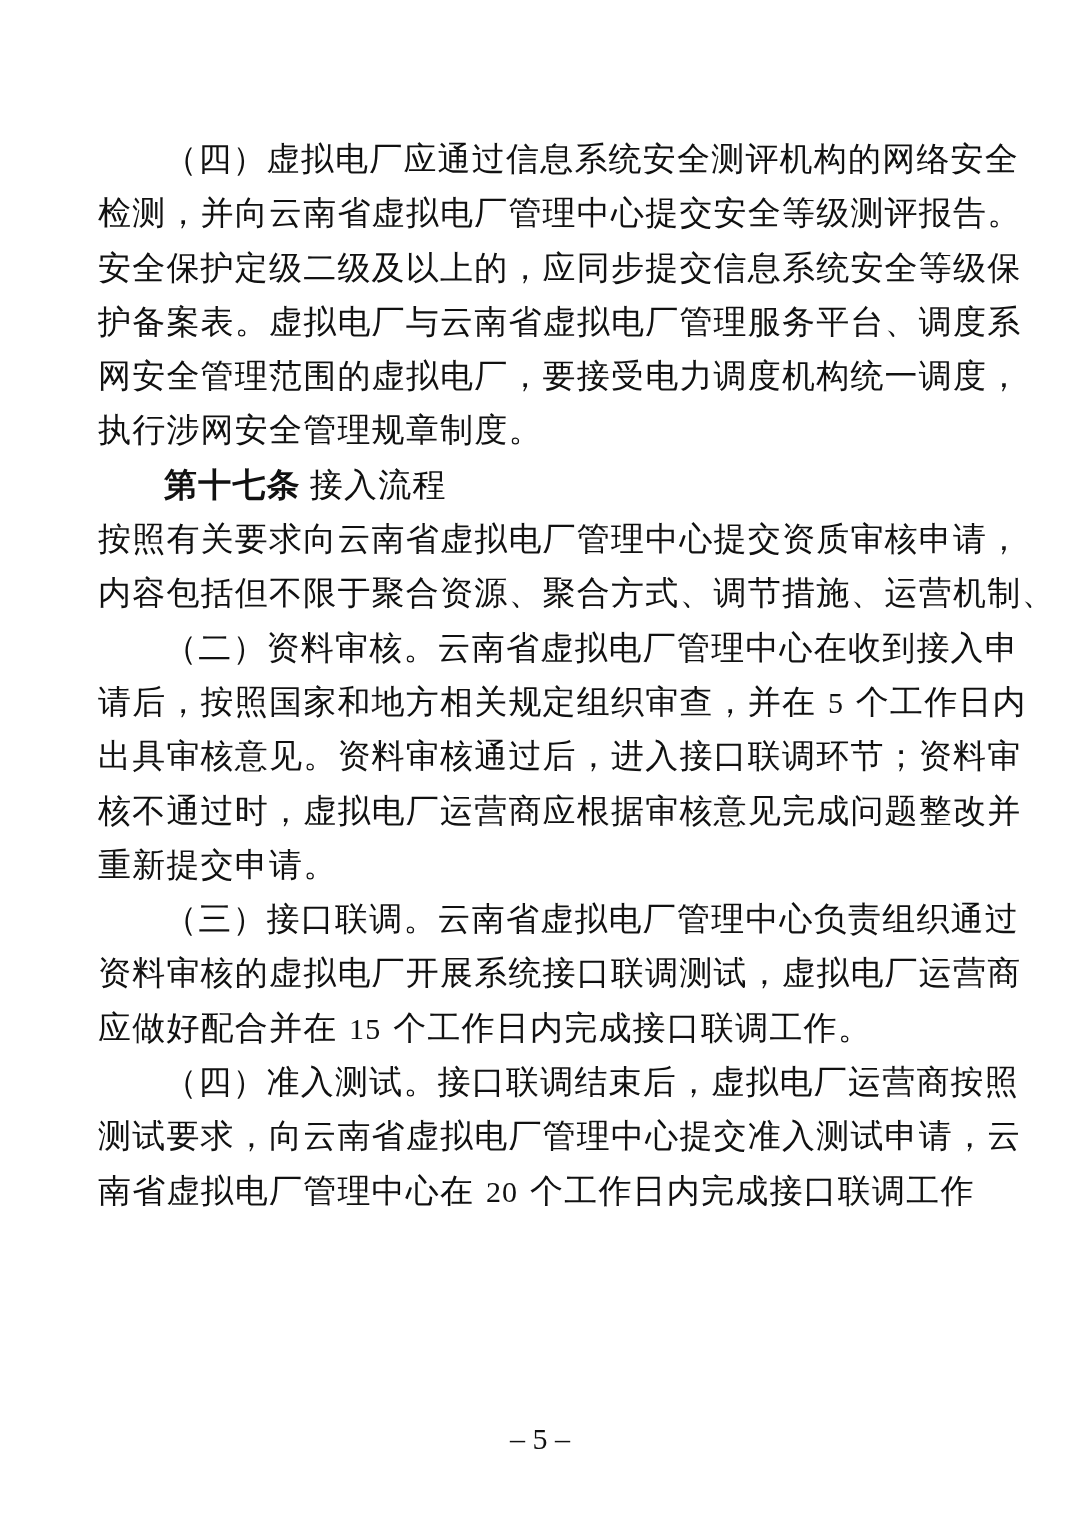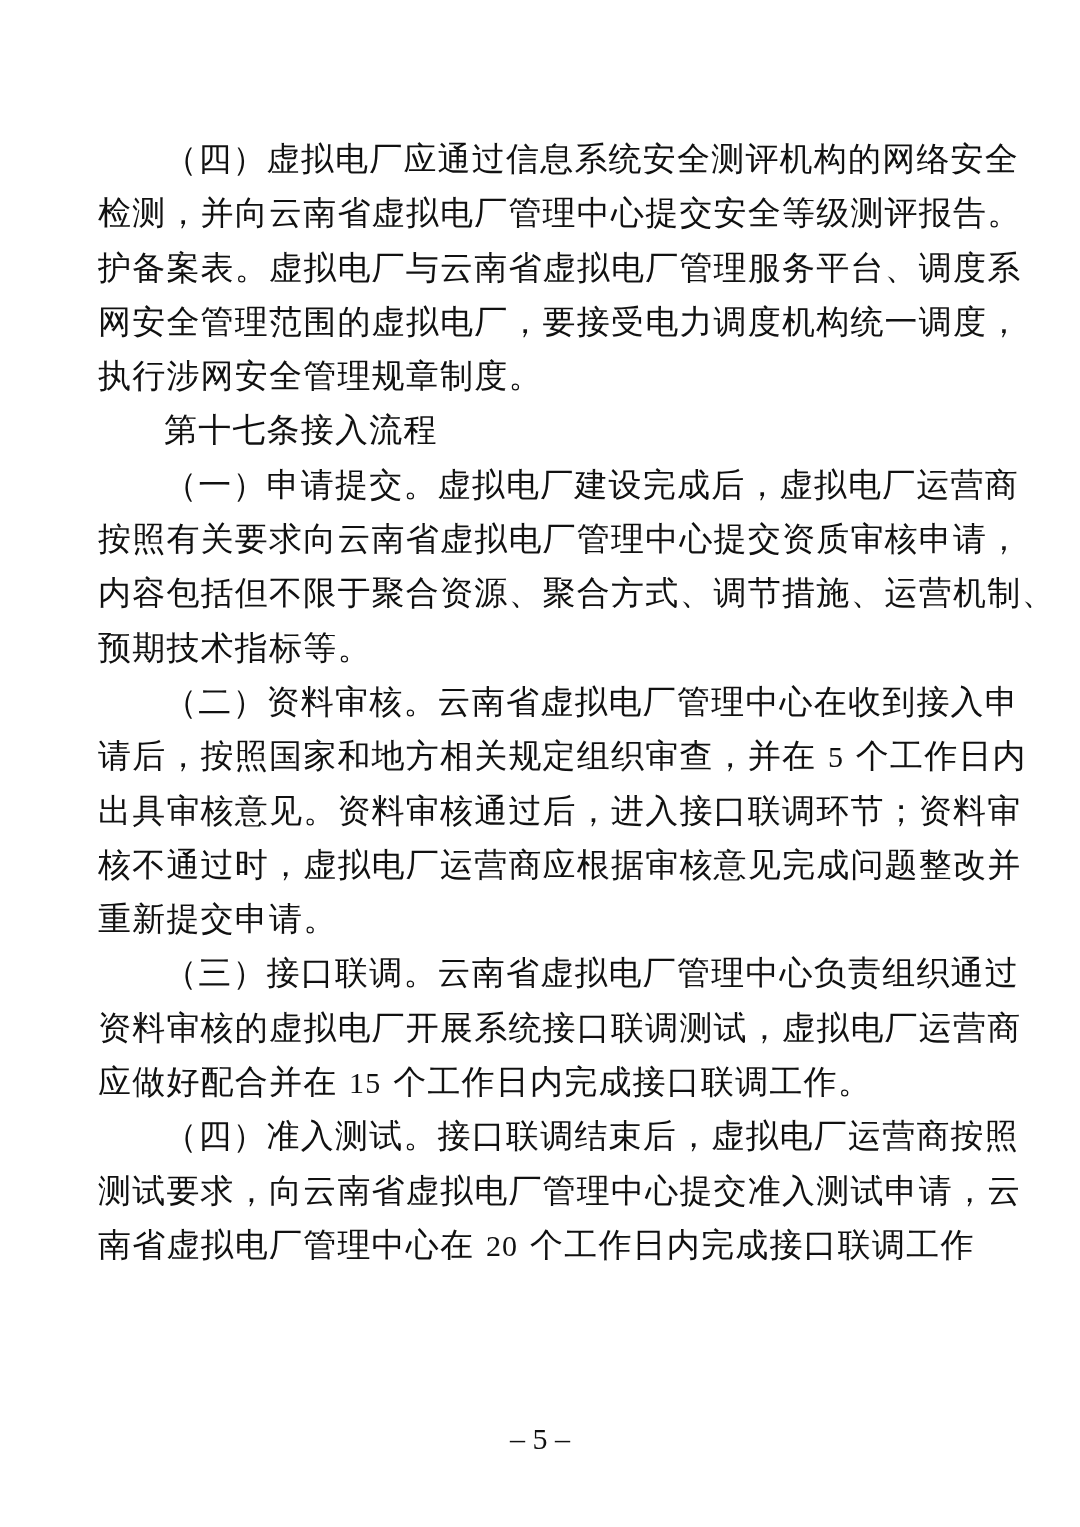--- a/index.html
+++ b/index.html
@@ -23,22 +23,22 @@
     }
     .line {
       height: 54.3px;
       line-height: 54.3px;
       font-size: 33px;
       white-space: nowrap;
       letter-spacing: 1.2px;
     }
     .indent { padding-left: 66px; }
     .heading-bold {
-      font-weight: normal;
-      margin-right: 0;
+      font-weight: bold;
+      margin-right: 9px;
     }
     .num {
       font-family: "Liberation Serif", "DejaVu Serif", serif;
       font-size: 30px;
     }
     .page-number {
       position: absolute;
       left: 0;
       width: 1080px;
       top: 1422px;
@@ -48,32 +48,31 @@
       color: #111111;
     }
   </style>
 </head>
 <body>
 
 <div class="page">
 
   <div class="line indent">（四）虚拟电厂应通过信息系统安全测评机构的网络安全</div>
   <div class="line">检测，并向云南省虚拟电厂管理中心提交安全等级测评报告。</div>
+  <div class="line">安全保护定级二级及以上的，应同步提交信息系统安全等级保</div>
   <div class="line">护备案表。虚拟电厂与云南省虚拟电厂管理服务平台、调度系</div>
   <div class="line">网安全管理范围的虚拟电厂，要接受电力调度机构统一调度，</div>
   <div class="line">执行涉网安全管理规章制度。</div>
 
   <div class="line indent">
     <span class="heading-bold">第十七条</span><span>接入流程</span>
   </div>
 
-  <div class="line indent">（一）申请提交。虚拟电厂建设完成后，虚拟电厂运营商</div>
   <div class="line">按照有关要求向云南省虚拟电厂管理中心提交资质审核申请，</div>
   <div class="line">内容包括但不限于聚合资源、聚合方式、调节措施、运营机制、</div>
-  <div class="line">预期技术指标等。</div>
 
   <div class="line indent">（二）资料审核。云南省虚拟电厂管理中心在收到接入申</div>
   <div class="line">
     <span>请后，按照国家和地方相关规定组织审查，并在</span>
     <span class="num">5</span>
     <span>个工作日内</span>
   </div>
   <div class="line">出具审核意见。资料审核通过后，进入接口联调环节；资料审</div>
   <div class="line">核不通过时，虚拟电厂运营商应根据审核意见完成问题整改并</div>
   <div class="line">重新提交申请。</div>

